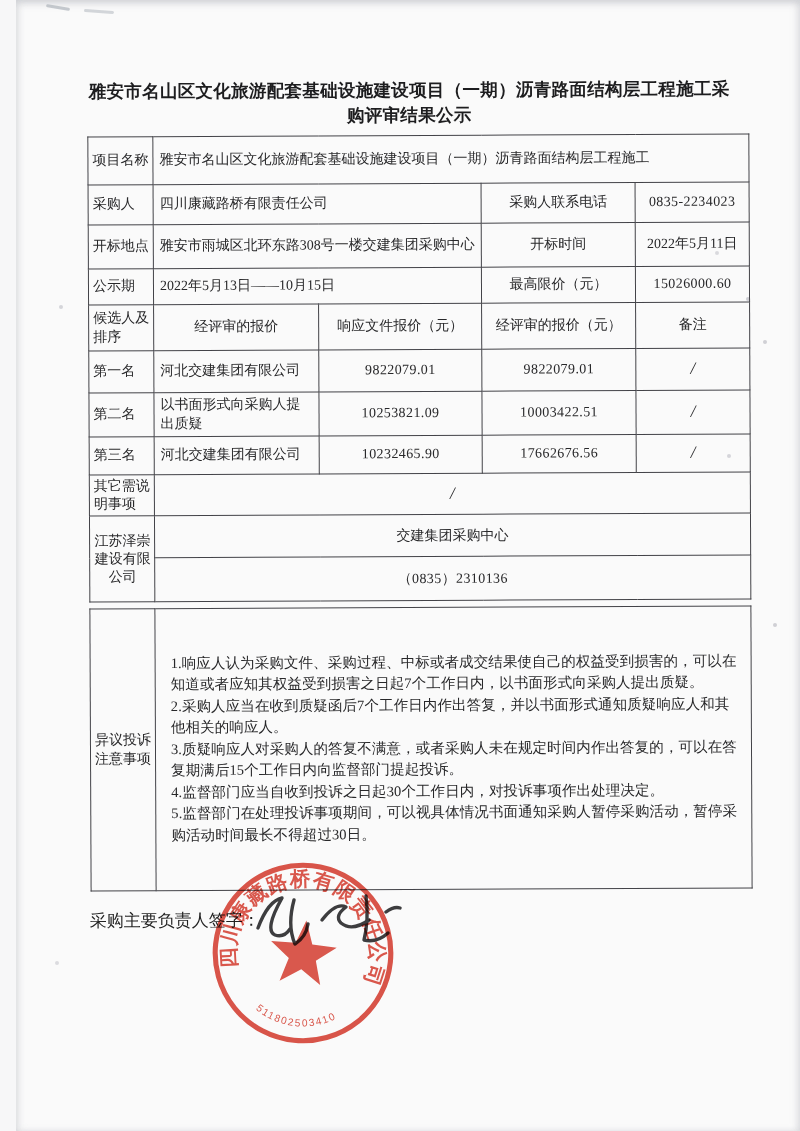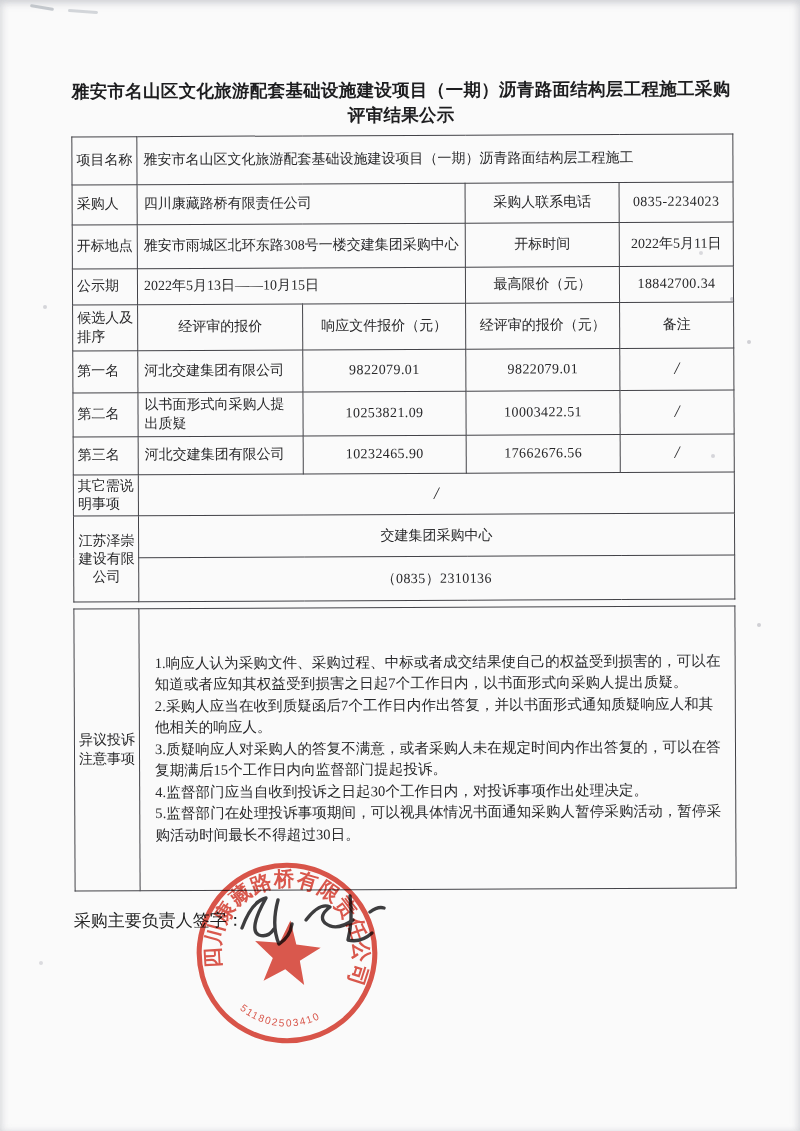--- a/index.html
+++ b/index.html
@@ -6,20 +6,21 @@
   body{
     width:800px;height:1131px;position:relative;overflow:hidden;
     background:#f7f7f8;color:#262626;
     font-family:"Liberation Serif","DejaVu Serif",serif;
   }
   .paper{
     position:absolute;inset:0;background:#fafafa;
     box-shadow:inset 0 4px 7px rgba(150,152,162,.30),
                inset 4px 0 6px rgba(190,192,200,.18),
                inset -4px 0 6px rgba(190,192,200,.22);
+    margin-left:16px;
   }
   .tilt{position:absolute;inset:0;transform:rotate(-0.25deg);transform-origin:400px 520px;}
 
   .doc-title{
     position:absolute;left:68px;right:62px;top:78px;text-align:center;
     font-family:"Liberation Sans","DejaVu Sans",sans-serif;
     font-weight:700;font-size:17.5px;line-height:1.42;letter-spacing:.3px;color:#1d1d1f;
   }
 
   table{border-collapse:collapse;table-layout:fixed;font-size:14px;color:#28282a;}
@@ -88,21 +89,21 @@
       <tr style="height:44px">
         <td class="lbl">开标地点</td>
         <td colspan="2">雅安市雨城区北环东路308号一楼交建集团采购中心</td>
         <td class="c">开标时间</td>
         <td class="c">2022年5月11日</td>
       </tr>
       <tr style="height:36px">
         <td class="lbl">公示期</td>
         <td colspan="2">2022年5月13日——10月15日</td>
         <td class="c">最高限价（元）</td>
-        <td class="c num">18842700.34</td>
+        <td class="c num">15026000.60</td>
       </tr>
       <tr style="height:46px">
         <td class="lbl">候选人及排序</td>
         <td class="c">经评审的报价</td>
         <td class="c">响应文件报价（元）</td>
         <td class="c">经评审的报价（元）</td>
         <td class="c">备注</td>
       </tr>
       <tr style="height:42px">
         <td class="lbl">第一名</td>

